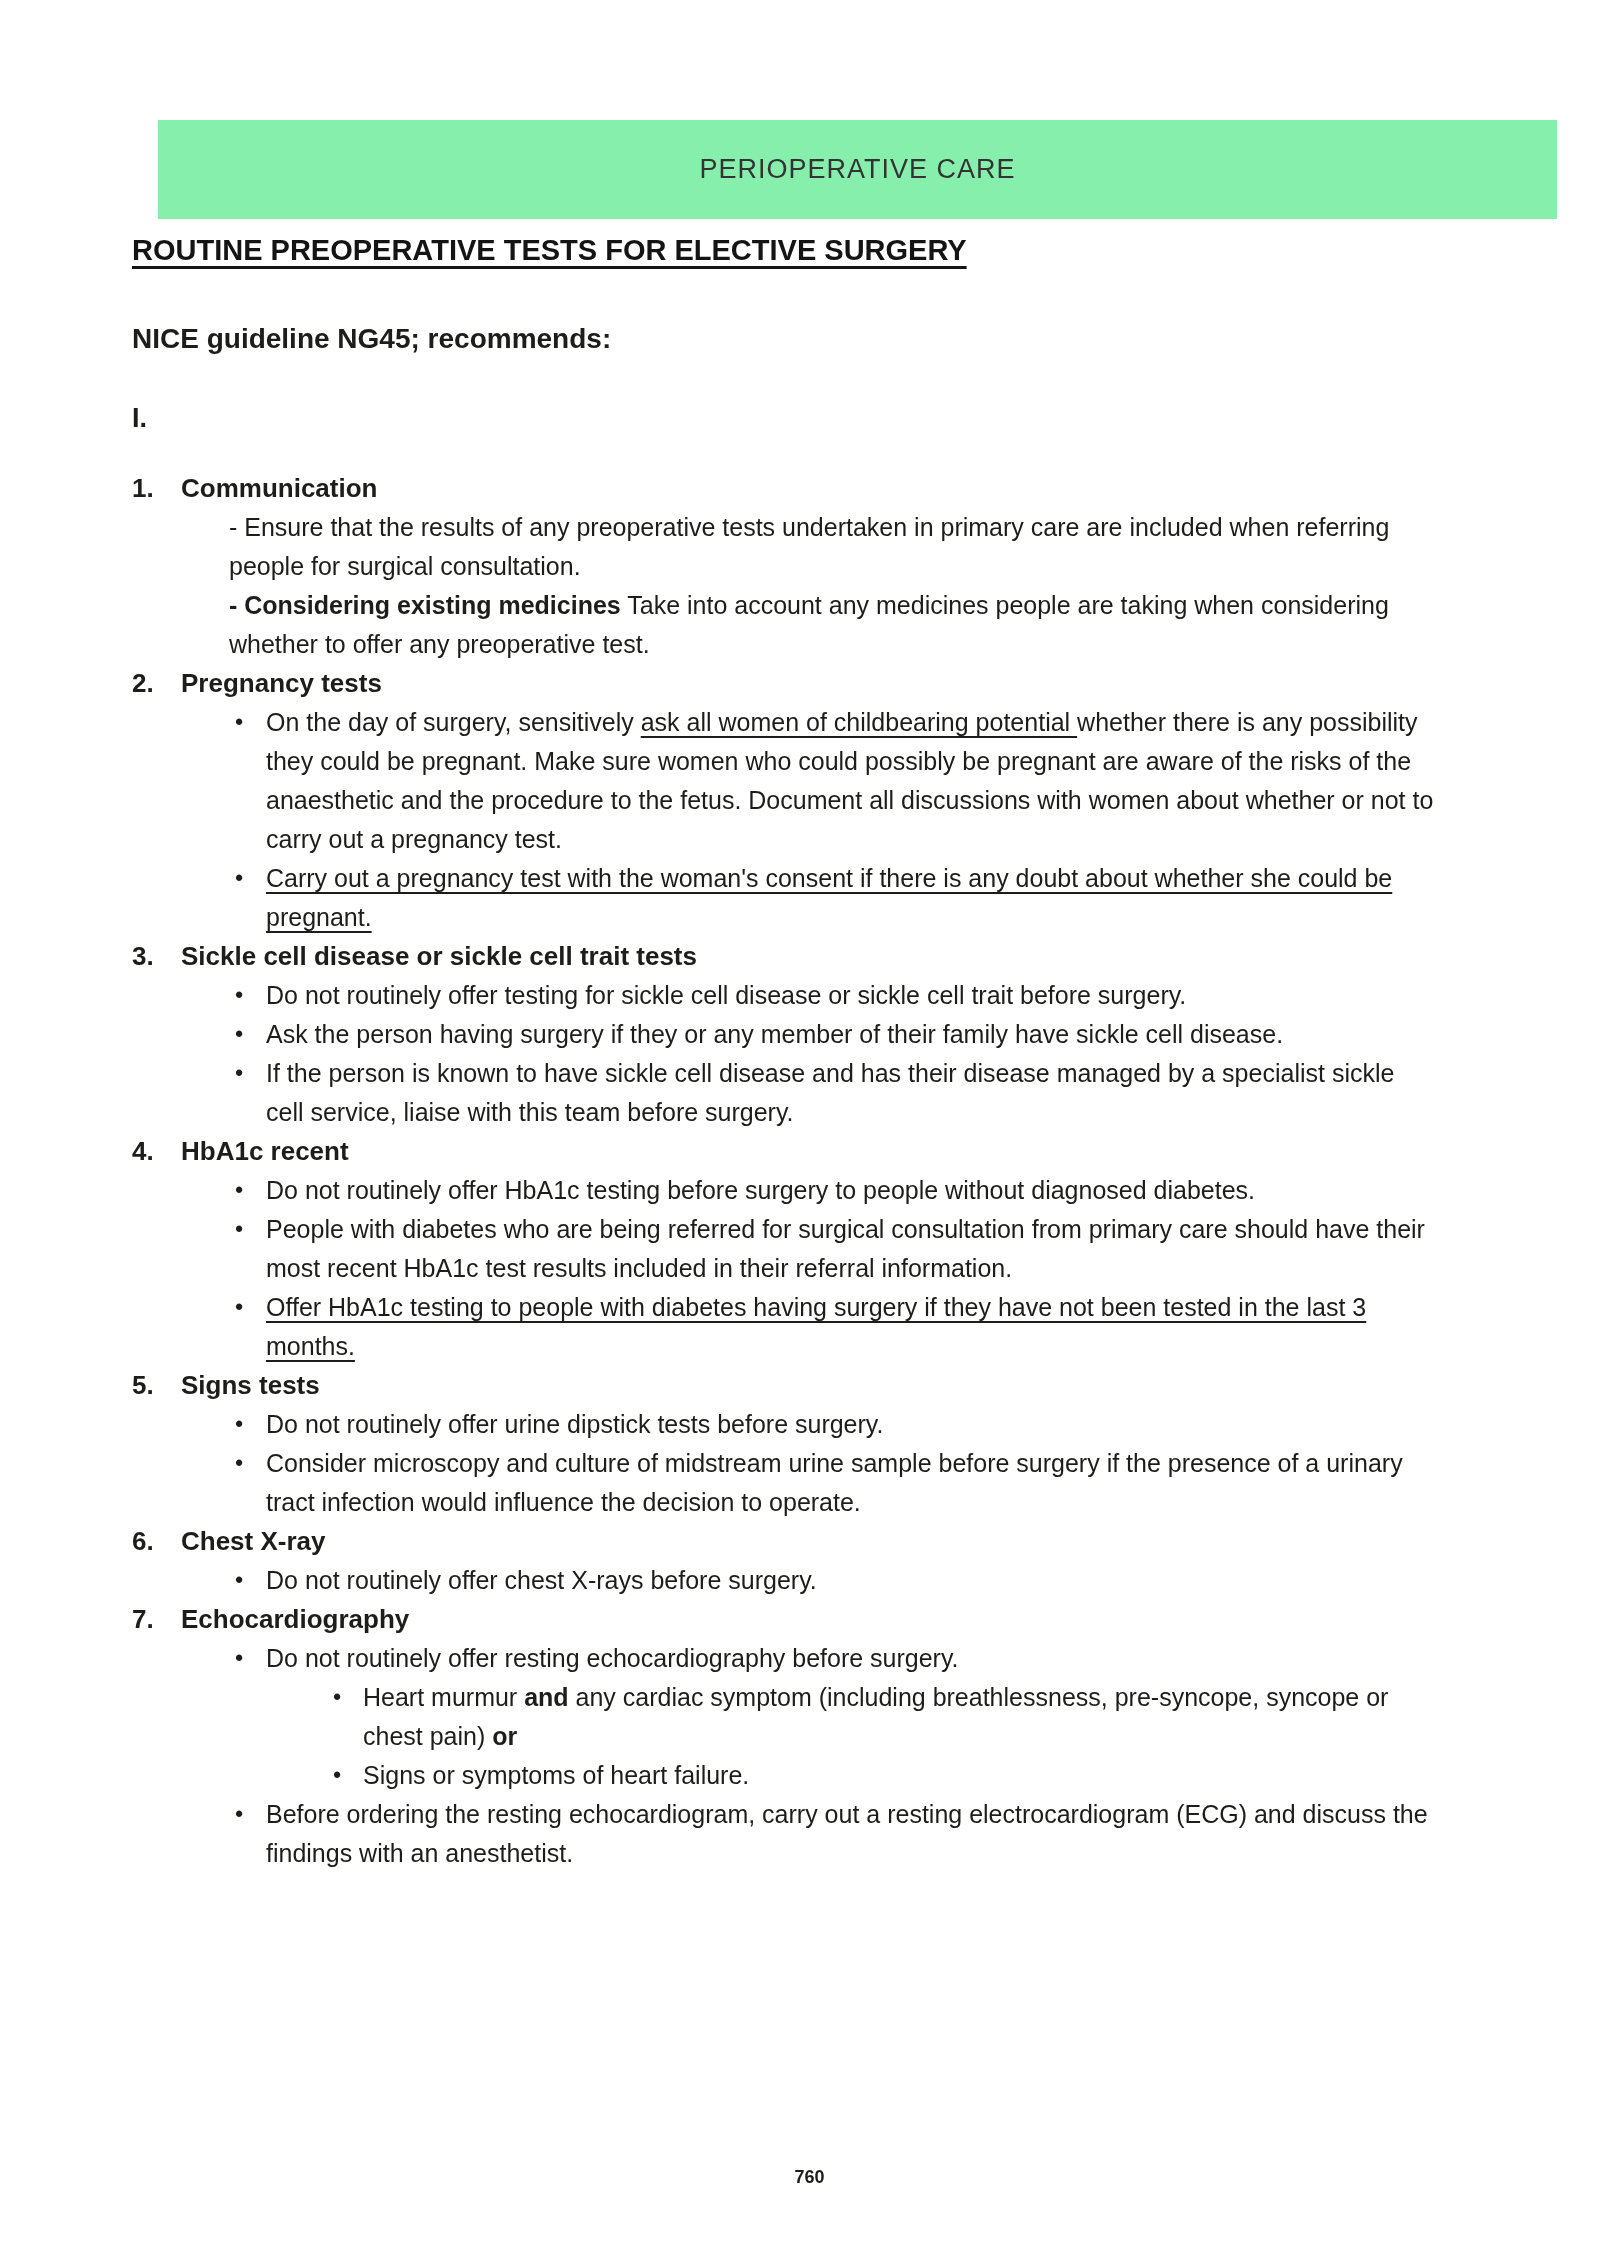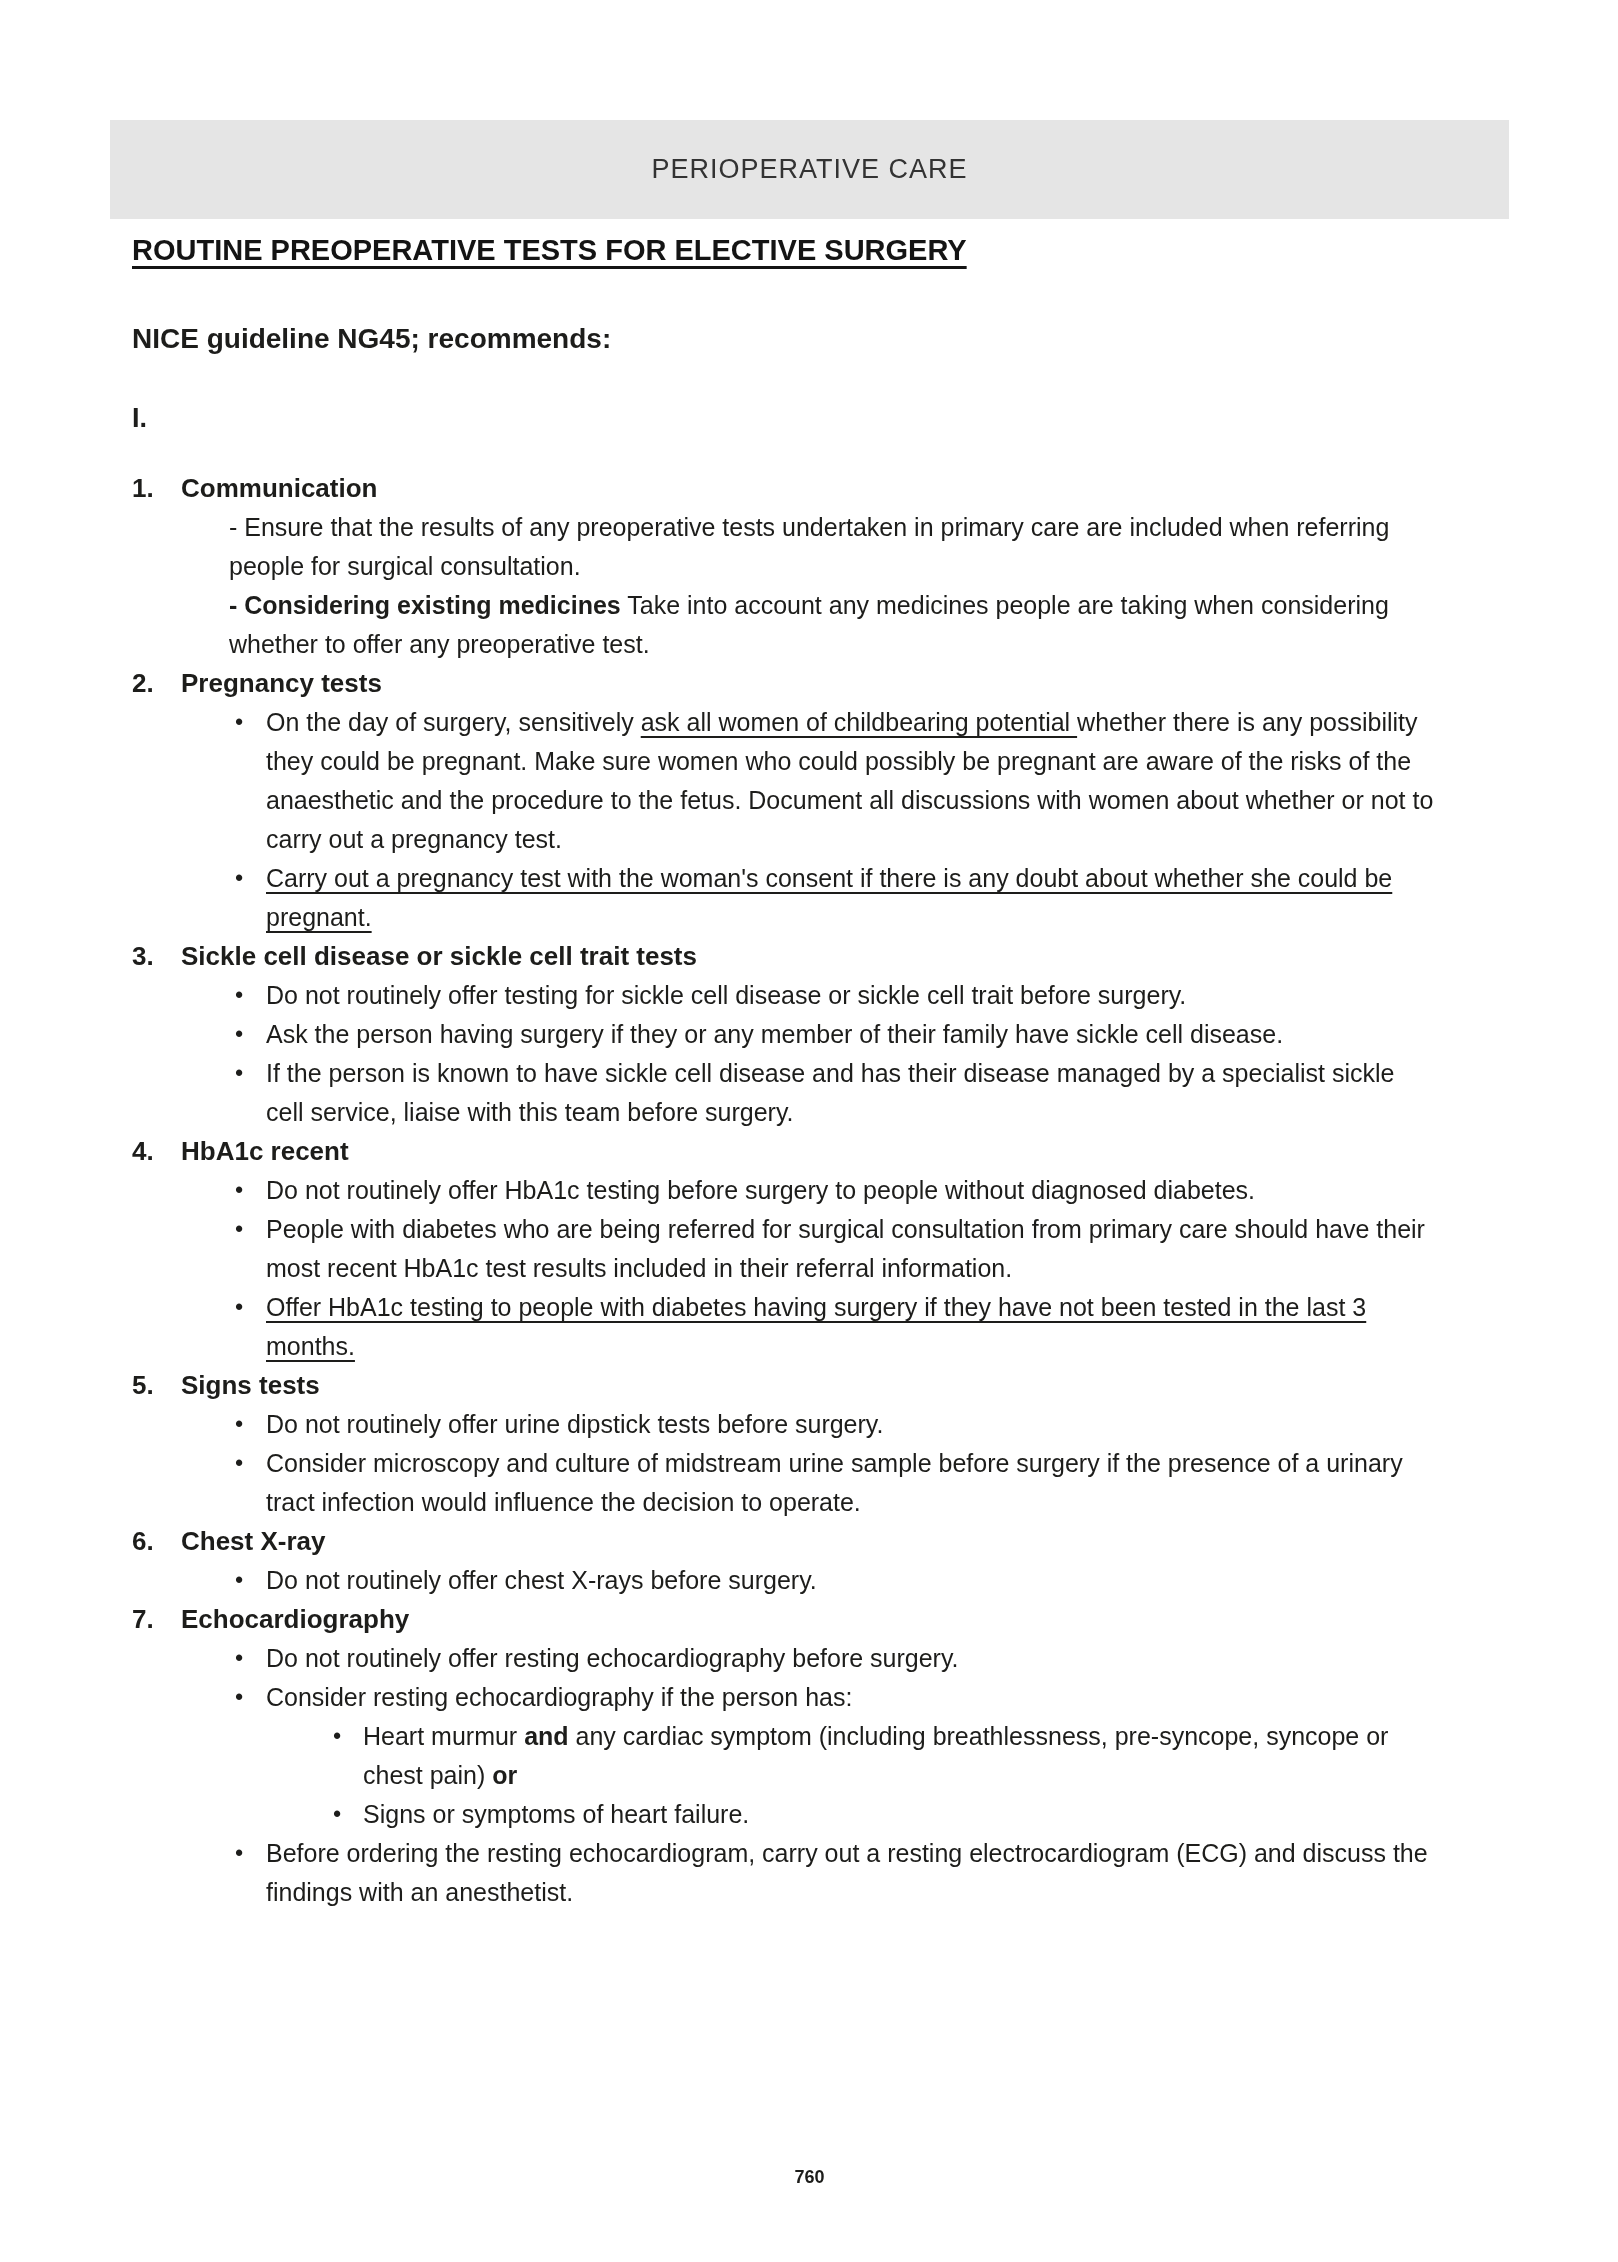--- a/index.html
+++ b/index.html
@@ -116,21 +116,21 @@
     text-align:center;
     font-size:18px;
     font-weight:bold;
   }
 </style>
 </head>
 <body>
 
 <div class="page">
 
-  <header class="band" style="background-color: #e5e5e5;">
+  <header class="band" style="background-color: #86efac; margin-left: 48px;">
     <span class="band-title">PERIOPERATIVE CARE</span>
   </header>
 
   <div class="content">
 
     <h1 class="doc-title">
       <span class="u-thick">ROUTINE PREOPERATIVE TESTS FOR ELECTIVE SURGERY</span>
     </h1>
 
     <p class="intro">NICE guideline NG45; recommends:</p>
@@ -234,23 +234,20 @@
 
       <section>
         <div class="sec-head">
           <span class="sec-num">7.</span>
           <span>Echocardiography</span>
         </div>
         <ul class="blist">
           <li class="li1">
             <span>Do not routinely offer resting echocardiography before surgery.</span>
           </li>
-          <li class="li1">
-            <span>Consider resting echocardiography if the person has:</span>
-          </li>
           <li class="li2">
             <span>Heart murmur </span><span class="bold-run">and</span><span> any cardiac symptom (including breathlessness, pre-syncope, syncope or chest pain) </span><span class="bold-run">or</span>
           </li>
           <li class="li2">
             <span>Signs or symptoms of heart failure.</span>
           </li>
           <li class="li1">
             <span>Before ordering the resting echocardiogram, carry out a resting electrocardiogram (ECG) and discuss the findings with an anesthetist.</span>
           </li>
         </ul>

